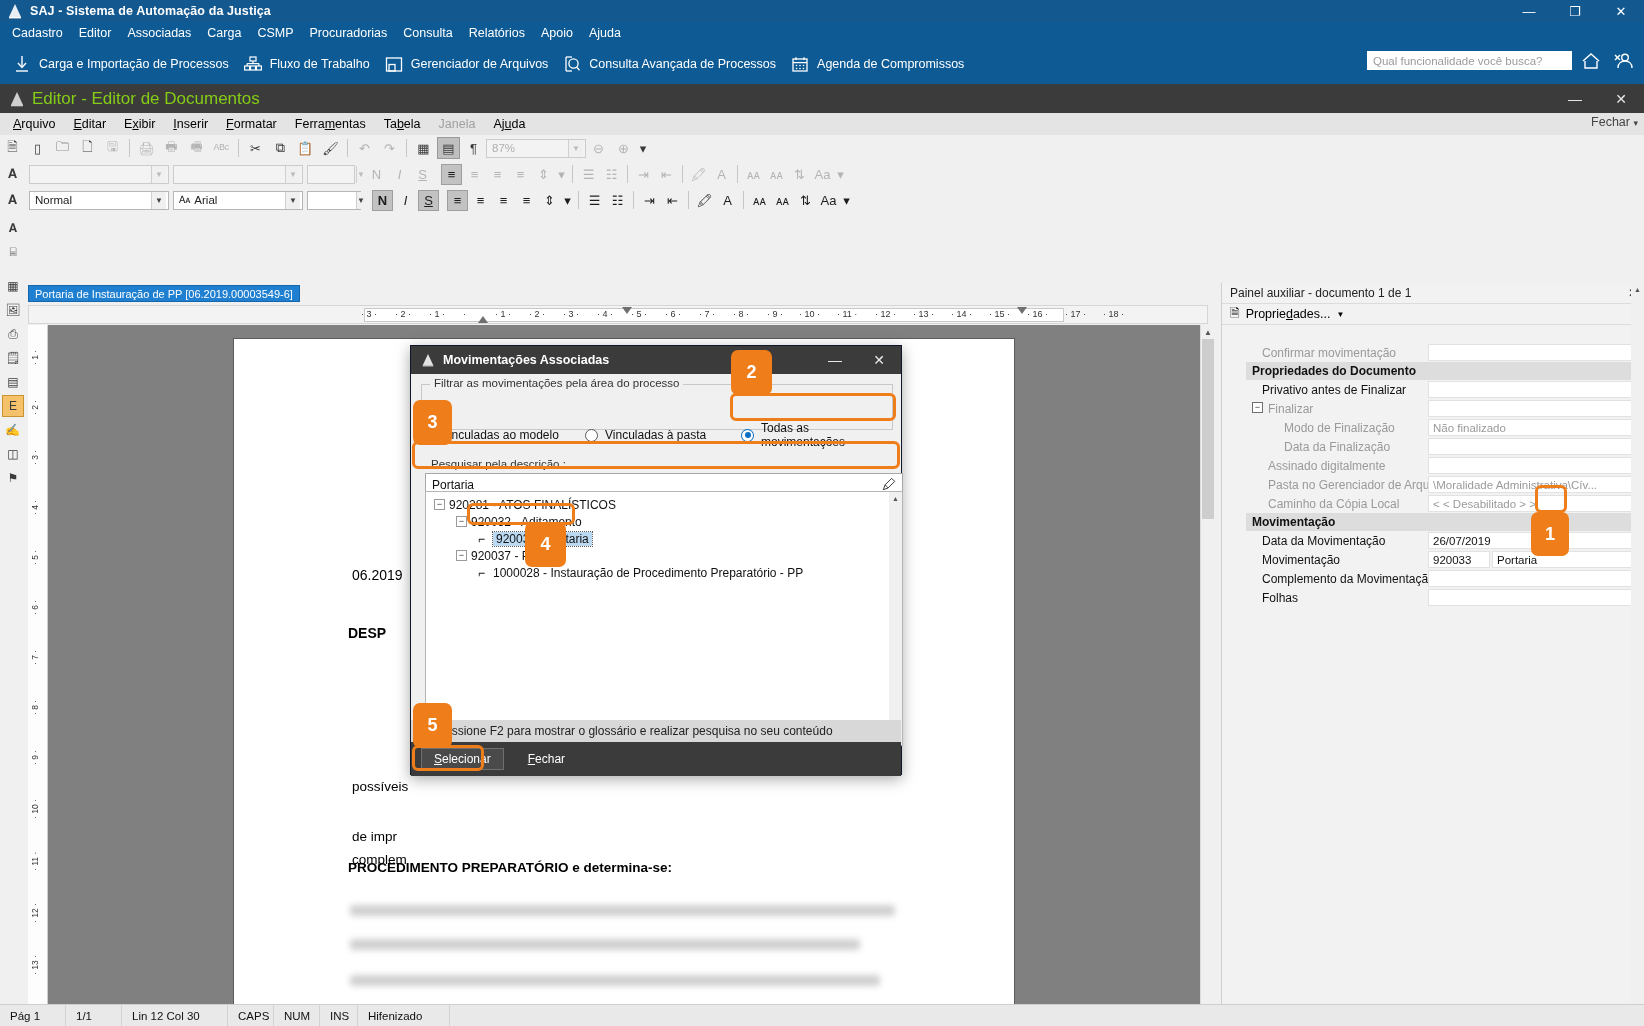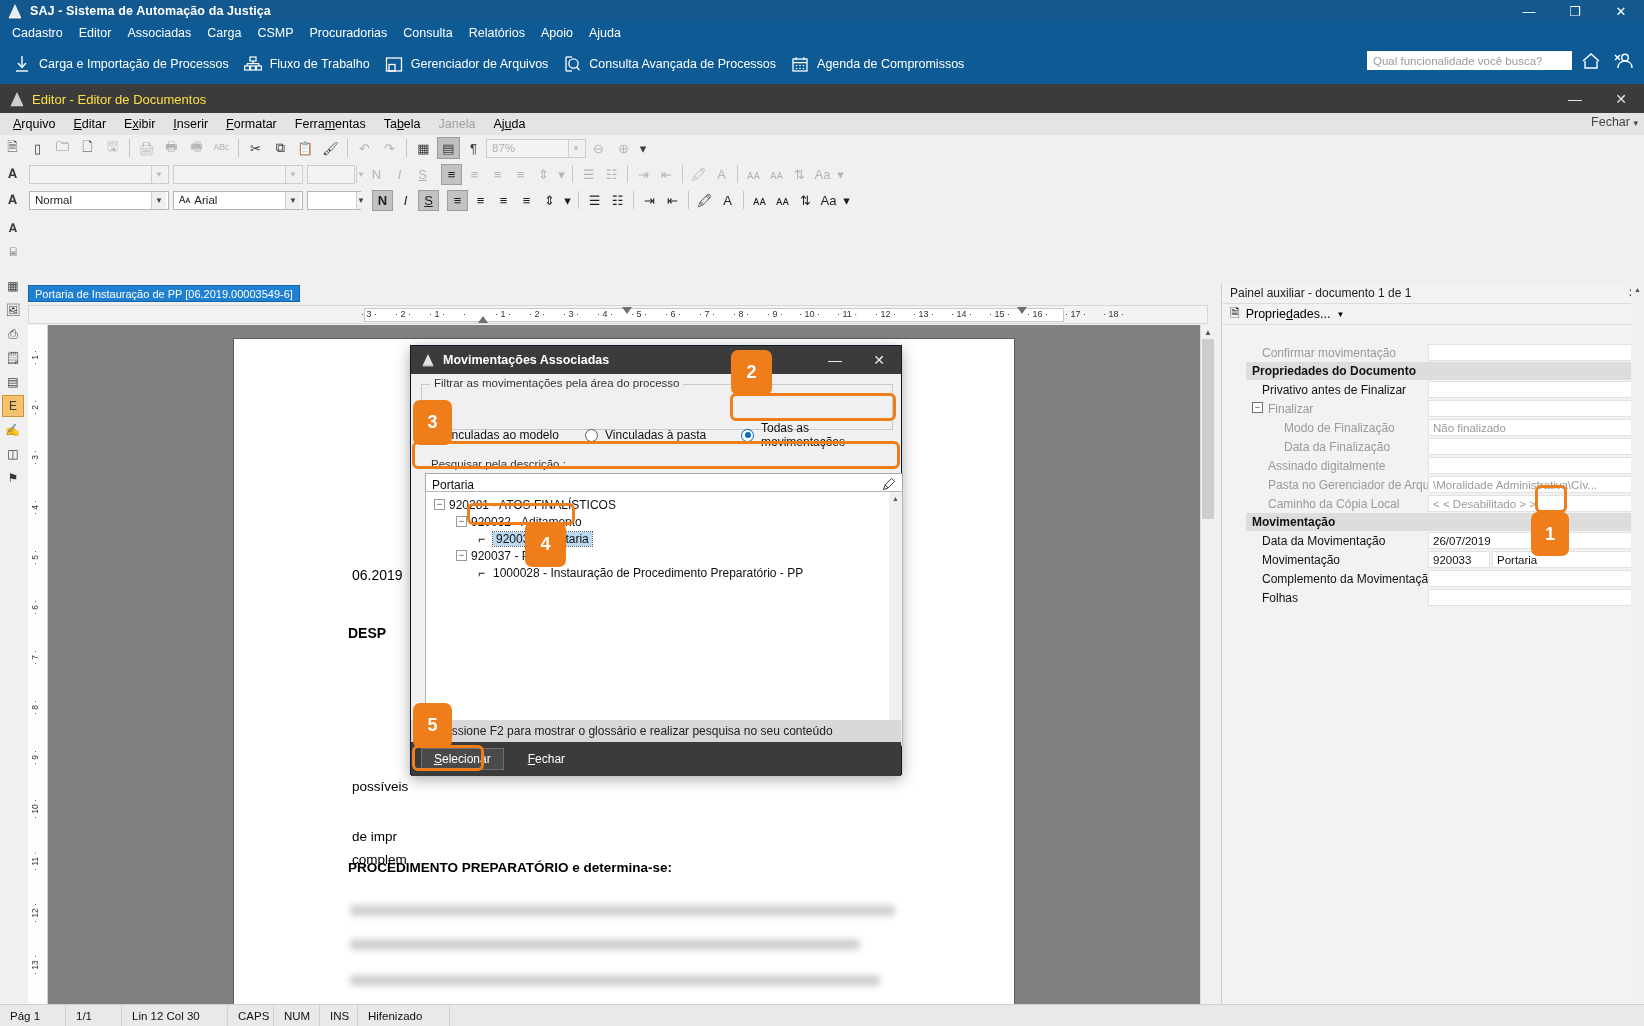--- a/index.html
+++ b/index.html
@@ -55,21 +55,21 @@
   #editor-window{
     position:absolute; left:0; top:84px; width:1644px; height:942px;
     background:#f0f0f0; border-top:1px solid #3a3a3a;
   }
   .ed-titlebar{
     position:absolute; left:0; top:0; width:1644px; height:28px;
     background:#3b3b3b; display:flex; align-items:center;
   }
   .ed-title-icon{ width:18px; height:18px; margin:0 6px 0 8px; display:flex;
     align-items:center; justify-content:center; }
-  .ed-title-text{ color:#fde047; font-size:13px; }
+  .ed-title-text{ color:#84cc16; font-size:17px; }
   .ed-winbtns{ position:absolute; right:0; top:0; height:28px; display:flex; }
   .ed-winbtn{ width:46px; height:28px; display:flex; align-items:center; justify-content:center;
     color:#e6e6e6; font-size:14px; }
 
   .ed-menubar{
     position:absolute; left:0; top:28px; width:1644px; height:22px;
     background:#e4e4e4; display:flex; align-items:center; padding-left:4px;
   }
   .ed-menu-item{ font-size:12.5px; padding:2px 9px; color:#000; }
   .ed-menu-item.disabled{ color:#a0a0a0; }

